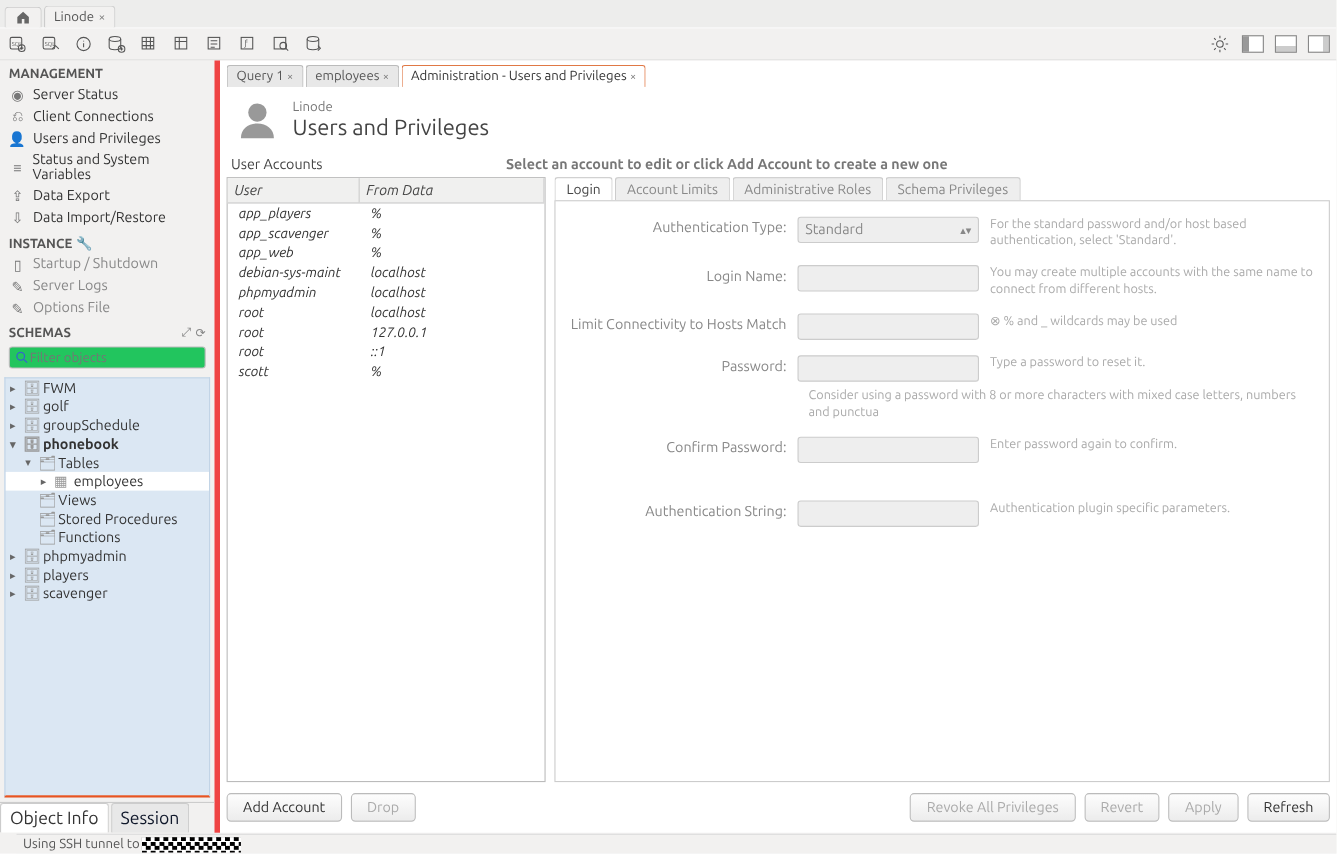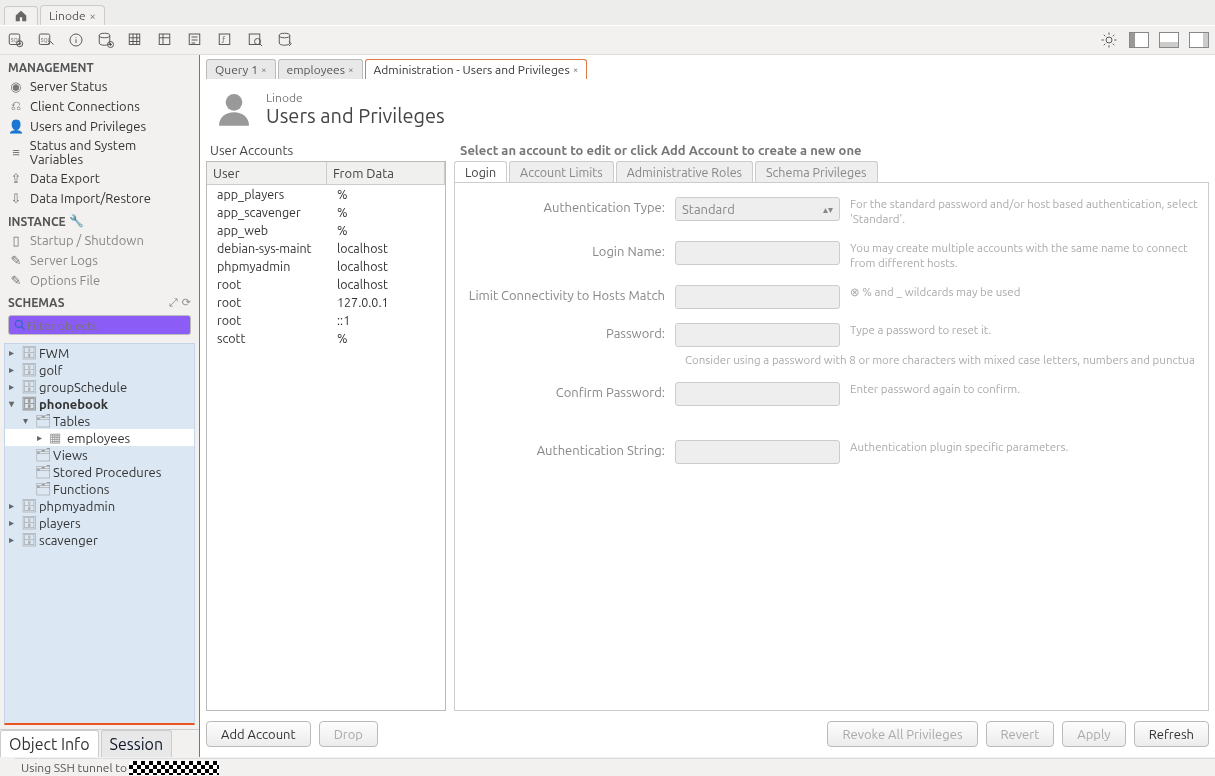--- a/index.html
+++ b/index.html
@@ -15,32 +15,32 @@
 
 .toolbar { display: flex; align-items: center; padding: 4px 6px; gap: 10px; border-bottom: 1px solid #ddd; background: #f2f1f0; }
 .toolbar .spacer { flex: 1; }
 .tb-icon { width: 20px; height: 20px; display: flex; align-items: center; justify-content: center; color: #555; cursor: pointer; }
 .tb-icon svg { width: 18px; height: 18px; fill: none; stroke: #555; stroke-width: 1.3; }
 .layout-btn { width: 20px; height: 16px; border: 1px solid #888; background: #fff; cursor: pointer; }
 .layout-btn.active { background: #ddd; }
 
 
 .main { display: flex; height: calc(100% - 26px - 30px - 18px); }
-.sidebar { width: 200px; background: #f2f1f0; border-right: 1px solid #ef4444; display: flex; flex-direction: column; overflow: hidden; }
+.sidebar { width: 200px; background: #f2f1f0; border-right: 5px solid #ef4444; display: flex; flex-direction: column; overflow: hidden; }
 .content { flex: 1; background: #fff; display: flex; flex-direction: column; padding: 0 6px; }
 
 
 .section-title { font-weight: bold; color: #555; font-size: 12px; padding: 6px 8px 2px; display: flex; align-items: center; gap: 4px; }
 .nav-item { display: flex; align-items: center; gap: 6px; padding: 2px 8px; color: #333; cursor: pointer; font-size: 13px; }
 .nav-item .nav-icon { width: 16px; height: 16px; display: flex; align-items: center; justify-content: center; color: #777; }
 .nav-item.dim { color: #888; }
 .schemas-hdr { display: flex; align-items: center; padding: 6px 8px 2px; }
 .schemas-hdr .title { font-weight: bold; color: #555; font-size: 12px; }
 .schemas-hdr .icons { margin-left: auto; display: flex; gap: 4px; color: #888; font-size: 11px; }
-.filter-box { margin: 4px 8px; display: flex; align-items: center; border: 1px solid #bbb; border-radius: 3px; background: #8b5cf6; padding: 2px 4px; }
+.filter-box { margin: 4px 8px; display: flex; align-items: center; border: 1px solid #bbb; border-radius: 3px; background: #22c55e; padding: 2px 4px; }
 .filter-box input { border: none; outline: none; flex: 1; font-size: 12px; background: transparent; }
 .filter-box .mag { width: 14px; height: 14px; }
 
 .schema-tree { background: #dbe7f3; border: 1px solid #c2d4e6; margin: 4px 4px 0; flex: 1; overflow: auto; font-size: 13px; border-bottom: 2px solid #e95420; padding-bottom: 40px; }
 .tree-row { display: flex; align-items: center; gap: 2px; padding: 1px 4px; cursor: pointer; }
 .tree-row.selected { background: #fff; }
 .tree-row .arrow { width: 10px; font-size: 10px; color: #666; }
 .tree-row .db-icon { width: 16px; color: #999; }
 .tree-row.bold { font-weight: bold; }
 .tree-row.child1 { padding-left: 18px; }
@@ -61,21 +61,21 @@
 .avatar { width: 40px; height: 40px; }
 .avatar svg { fill: #999; }
 .page-header .titles .conn { font-size: 12px; color: #777; }
 .page-header .titles h1 { font-size: 20px; font-weight: normal; color: #444; }
 
 .subhdr-row { display: flex; }
 .ua-label { width: 250px; padding: 4px 4px; color: #444; font-size: 13px; }
 .ua-hint { flex: 1; padding: 4px; font-weight: bold; color: #777; font-size: 13px; }
 
 .body-row { display: flex; flex: 1; gap: 8px; }
-.accounts-col { width: 240px; display: flex; flex-direction: column; }
+.accounts-col { width: 290px; display: flex; flex-direction: column; font-style: italic; }
 .accounts-table { border: 1px solid #bbb; flex: 1; background: #fff; font-size: 13px; }
 .accounts-table .thead { display: flex; background: #f0f0ef; border-bottom: 1px solid #ccc; }
 .accounts-table .th { padding: 4px 6px; border-right: 1px solid #ccc; color: #444; }
 .accounts-table .th.user { width: 120px; }
 .accounts-table .th.host { flex: 1; }
 .accounts-table .trow { display: flex; padding: 1px 0; }
 .accounts-table .td { padding: 1px 10px; font-size: 12.5px; color: #333; }
 .accounts-table .td.user { width: 120px; }
 .accounts-table .td.host { flex: 1; }
 

